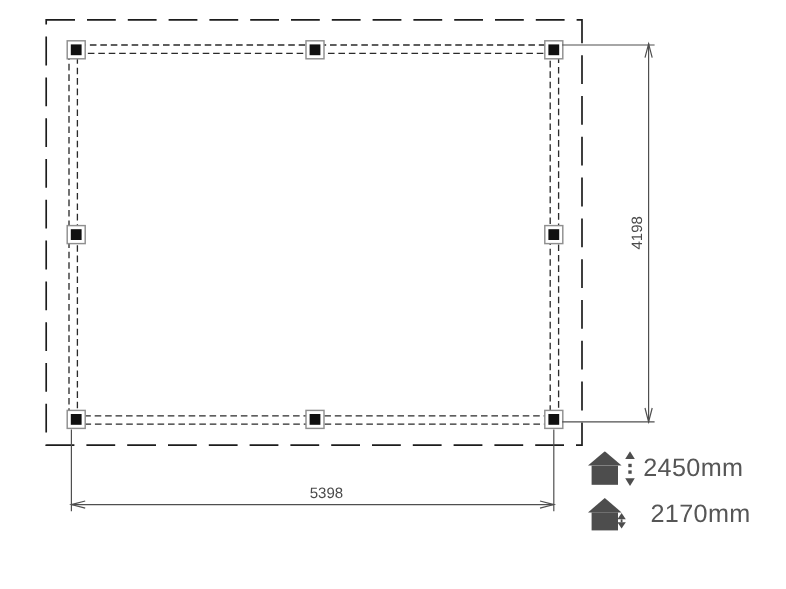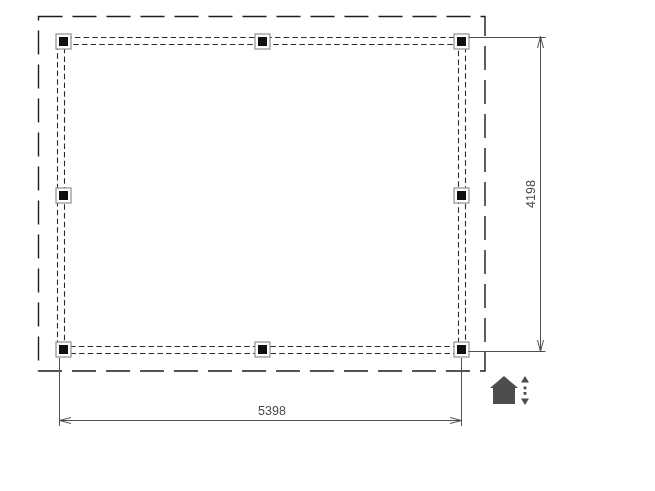--- a/index.html
+++ b/index.html
@@ -82,18 +82,31 @@
       <span class="legend-icon">
         <svg width="44" height="30" viewBox="0 0 44 30">
           <polygon class="shape" points="14,0 28,12 0,12"></polygon>
           <rect class="shape" x="3" y="12" width="22" height="16"></rect>
           <polygon class="shape" points="35,0 39,6.5 31,6.5"></polygon>
           <rect class="shape" x="33.6" y="10.5" width="2.8" height="2.8"></rect>
           <rect class="shape" x="33.6" y="16" width="2.8" height="2.8"></rect>
           <polygon class="shape" points="31,22.5 39,22.5 35,29"></polygon>
         </svg>
       </span>
+      <span class="legend-label">2450mm</span>
     </div>
 
+    <div class="legend-row row-2">
+      <span class="legend-icon">
+        <svg width="36" height="30" viewBox="0 0 36 30">
+          <polygon class="shape" points="14,1 28,13 0,13"></polygon>
+          <rect class="shape" x="3" y="13" width="22" height="15"></rect>
+          <polygon class="shape" points="28,13.5 31.5,18.8 24.5,18.8"></polygon>
+          <rect class="shape" x="27.25" y="18.8" width="1.5" height="2.4"></rect>
+          <polygon class="shape" points="24.5,21.2 31.5,21.2 28,26.5"></polygon>
+        </svg>
+      </span>
+      <span class="legend-label">2170mm</span>
+    </div>
 
 
   </div>
 </div>
 
 </body></html>

